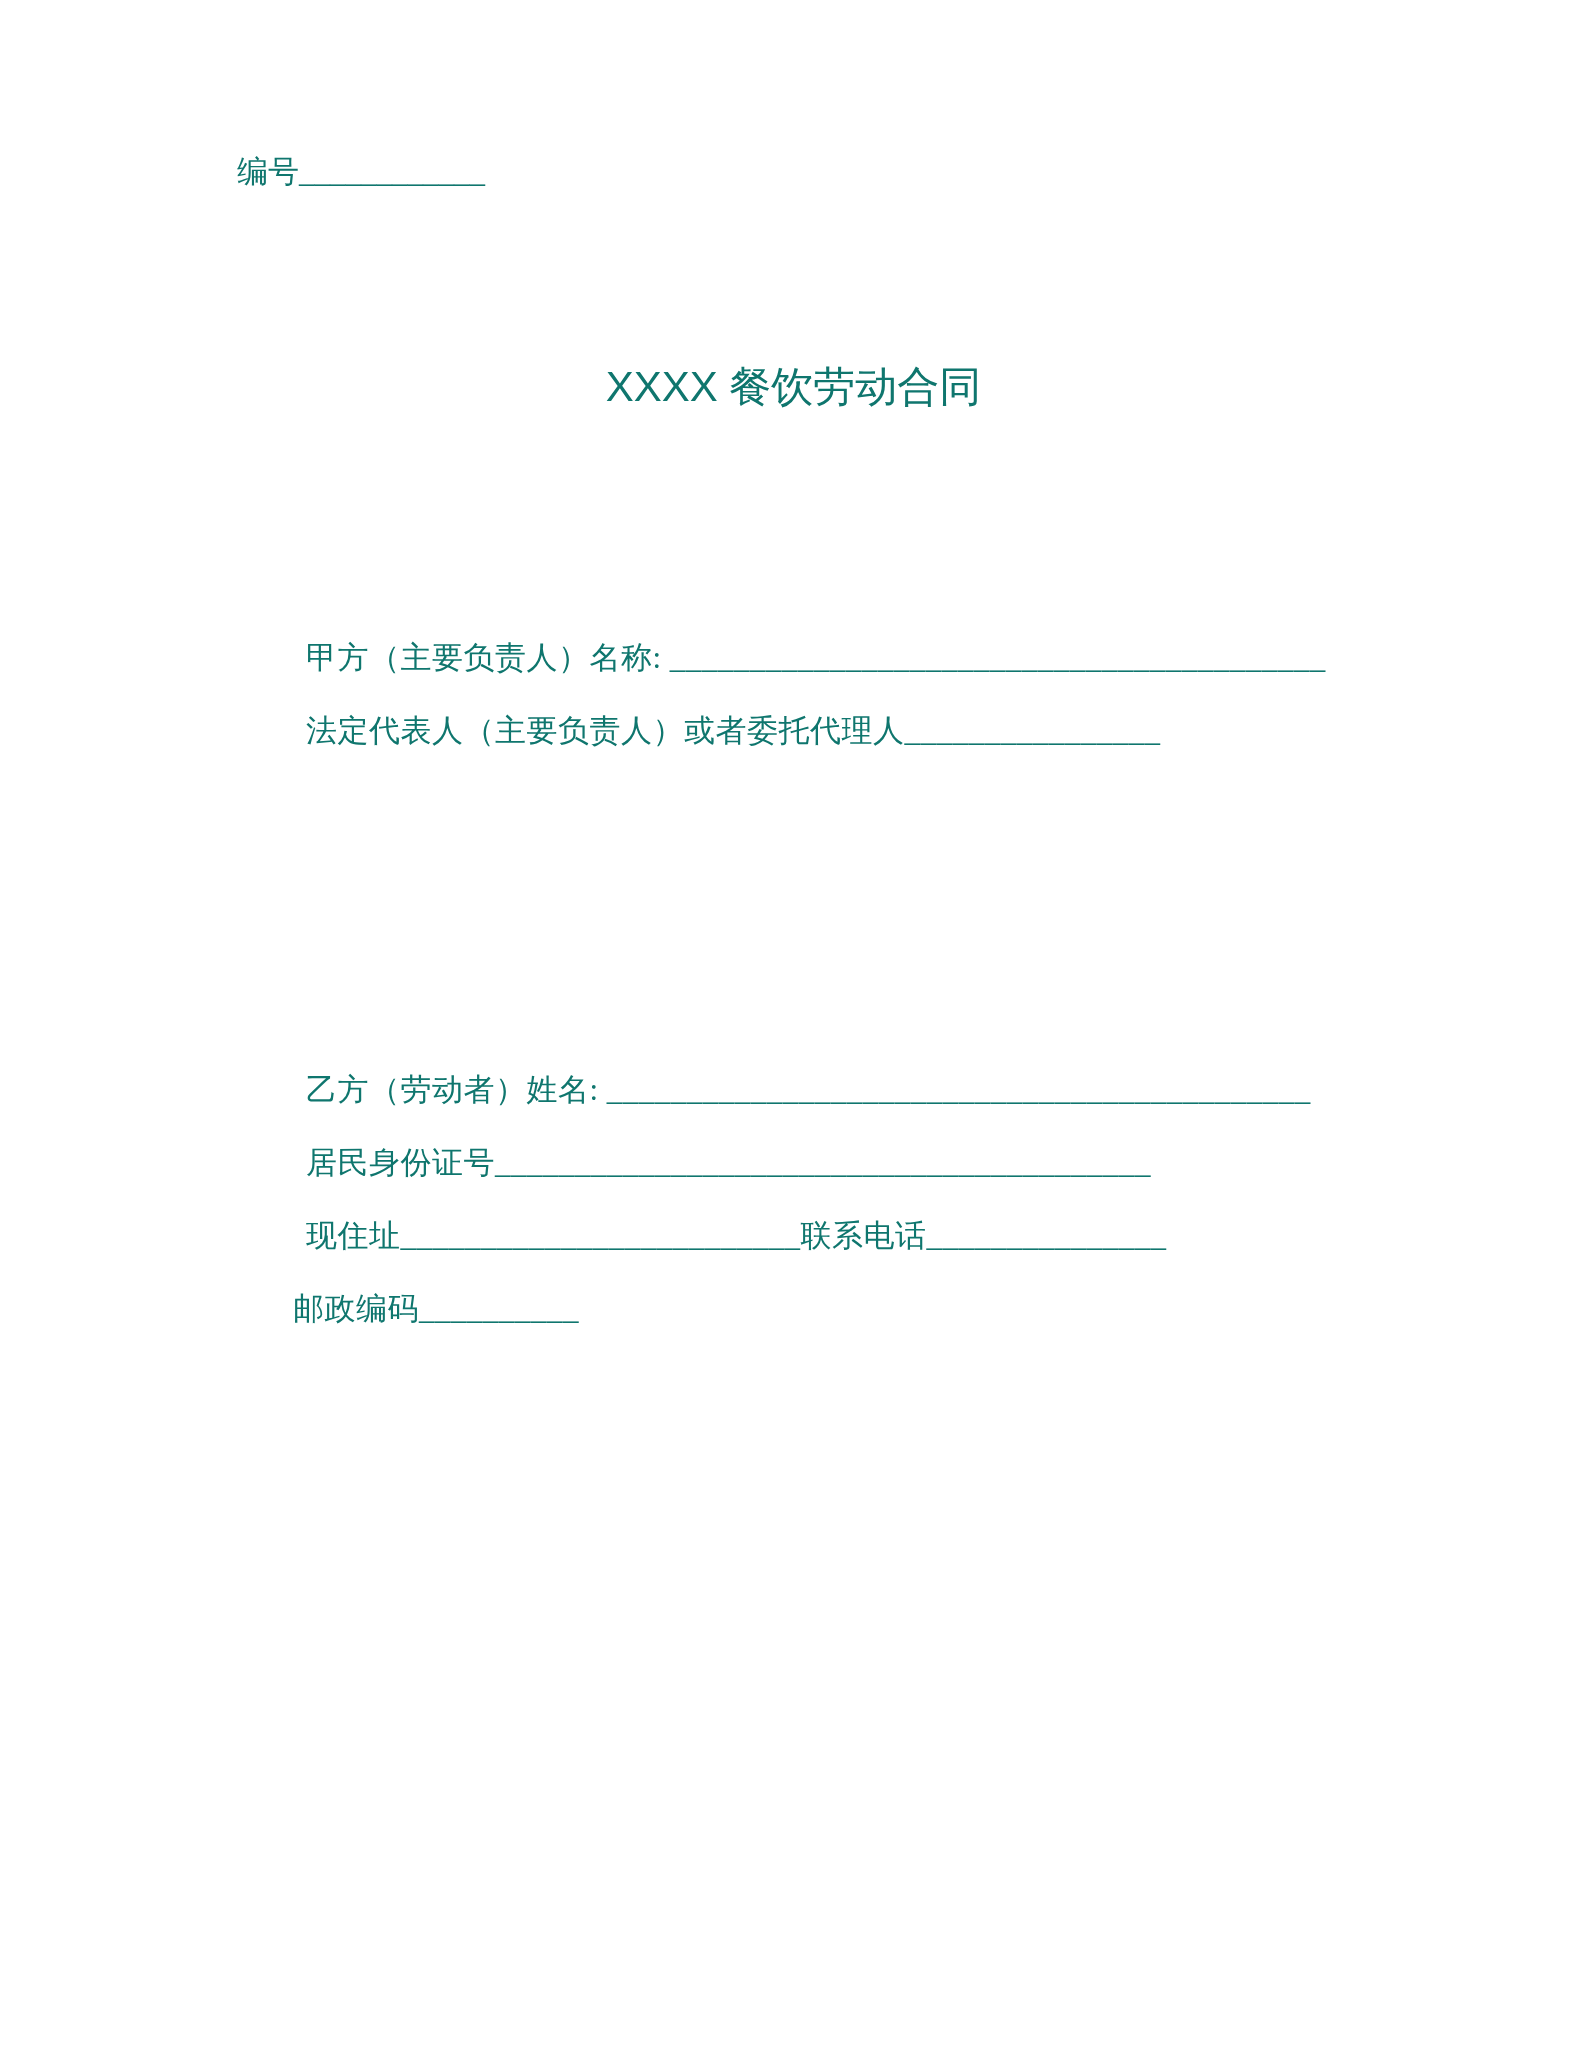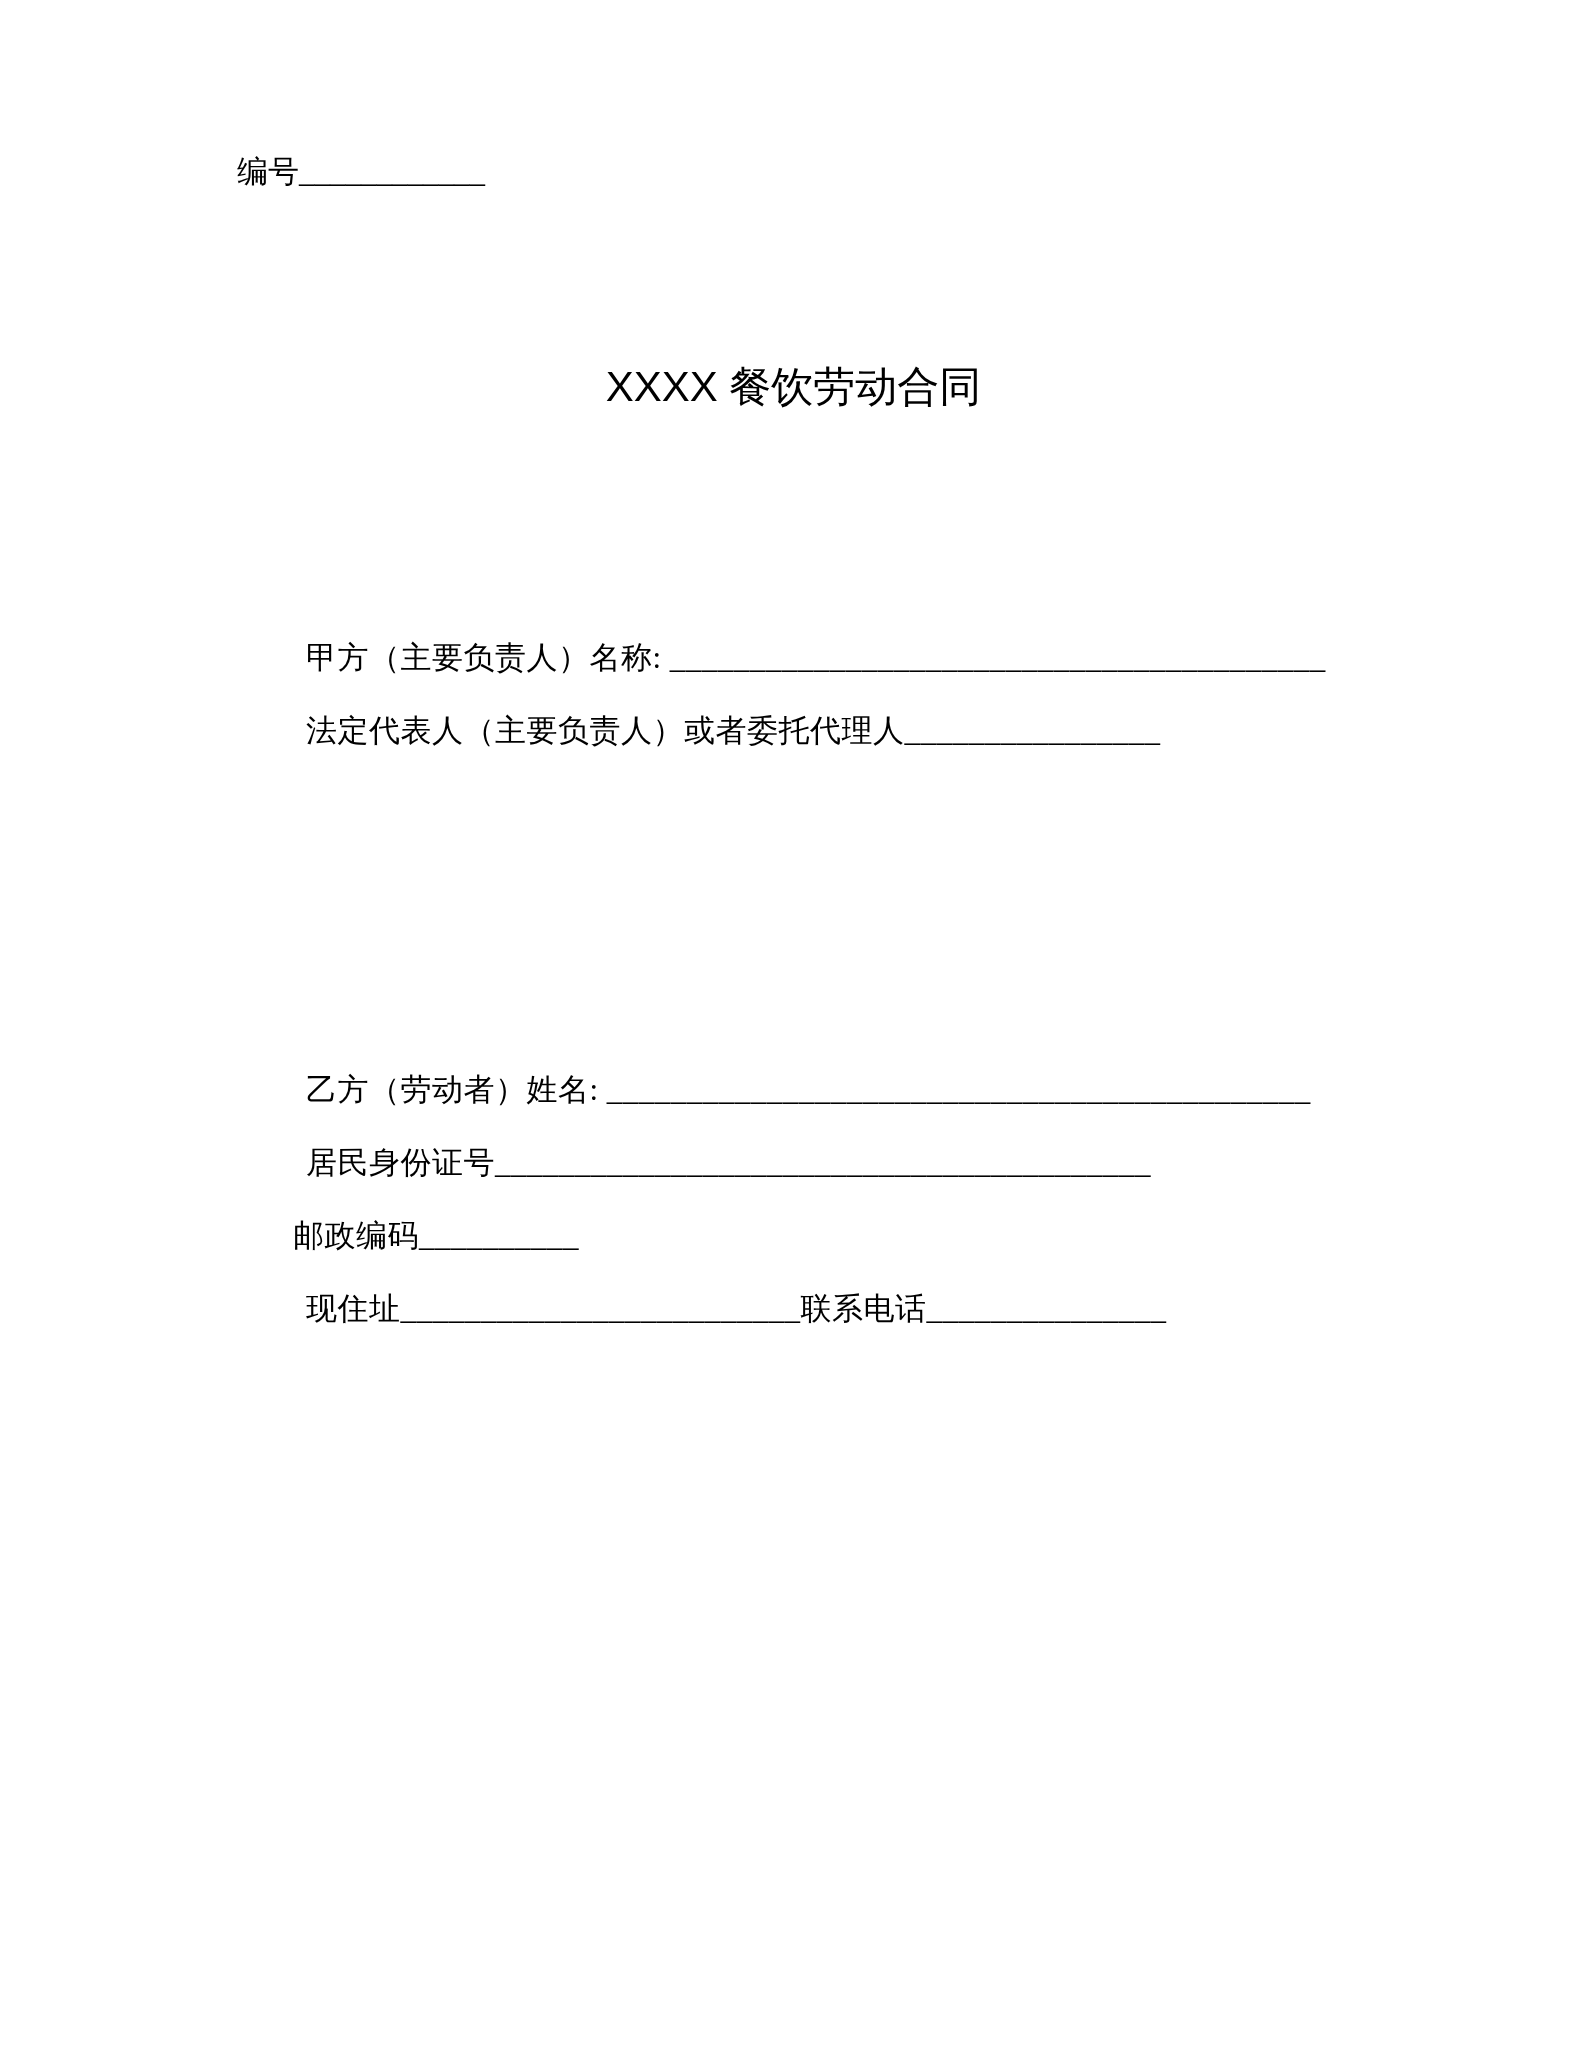--- a/index.html
+++ b/index.html
@@ -5,21 +5,21 @@
   html, body {
     margin: 0;
     padding: 0;
     background: #ffffff;
   }
   .page {
     position: relative;
     width: 1587px;
     height: 1535px;
     background: #ffffff;
-    color: #000000;
+    color: #0f766e;
     font-family: "Liberation Serif", "DejaVu Serif", serif;
     overflow: hidden;
   }
   .serial-line {
     position: absolute;
     left: 237px;
     top: 152px;
     font-size: 31px;
     line-height: 40px;
     white-space: pre;
@@ -73,19 +73,19 @@
   <h1 class="doc-title">XXXX 餐饮劳动合同</h1>
 
   <div class="field-block party-a-block">
     <div class="field-line">甲方（主要负责人）名称: _________________________________________</div>
     <div class="field-line">法定代表人（主要负责人）或者委托代理人________________</div>
   </div>
 
   <div class="field-block party-b-block">
     <div class="field-line">乙方（劳动者）姓名: ____________________________________________</div>
     <div class="field-line">居民身份证号_________________________________________</div>
+    <div class="field-line">现住址_________________________联系电话_______________</div>
     <div class="field-line flush">邮政编码__________</div>
-    <div class="field-line">现住址_________________________联系电话_______________</div>
   </div>
 
   <div class="page-number">1</div>
 
 </div>
 
 </body></html>

